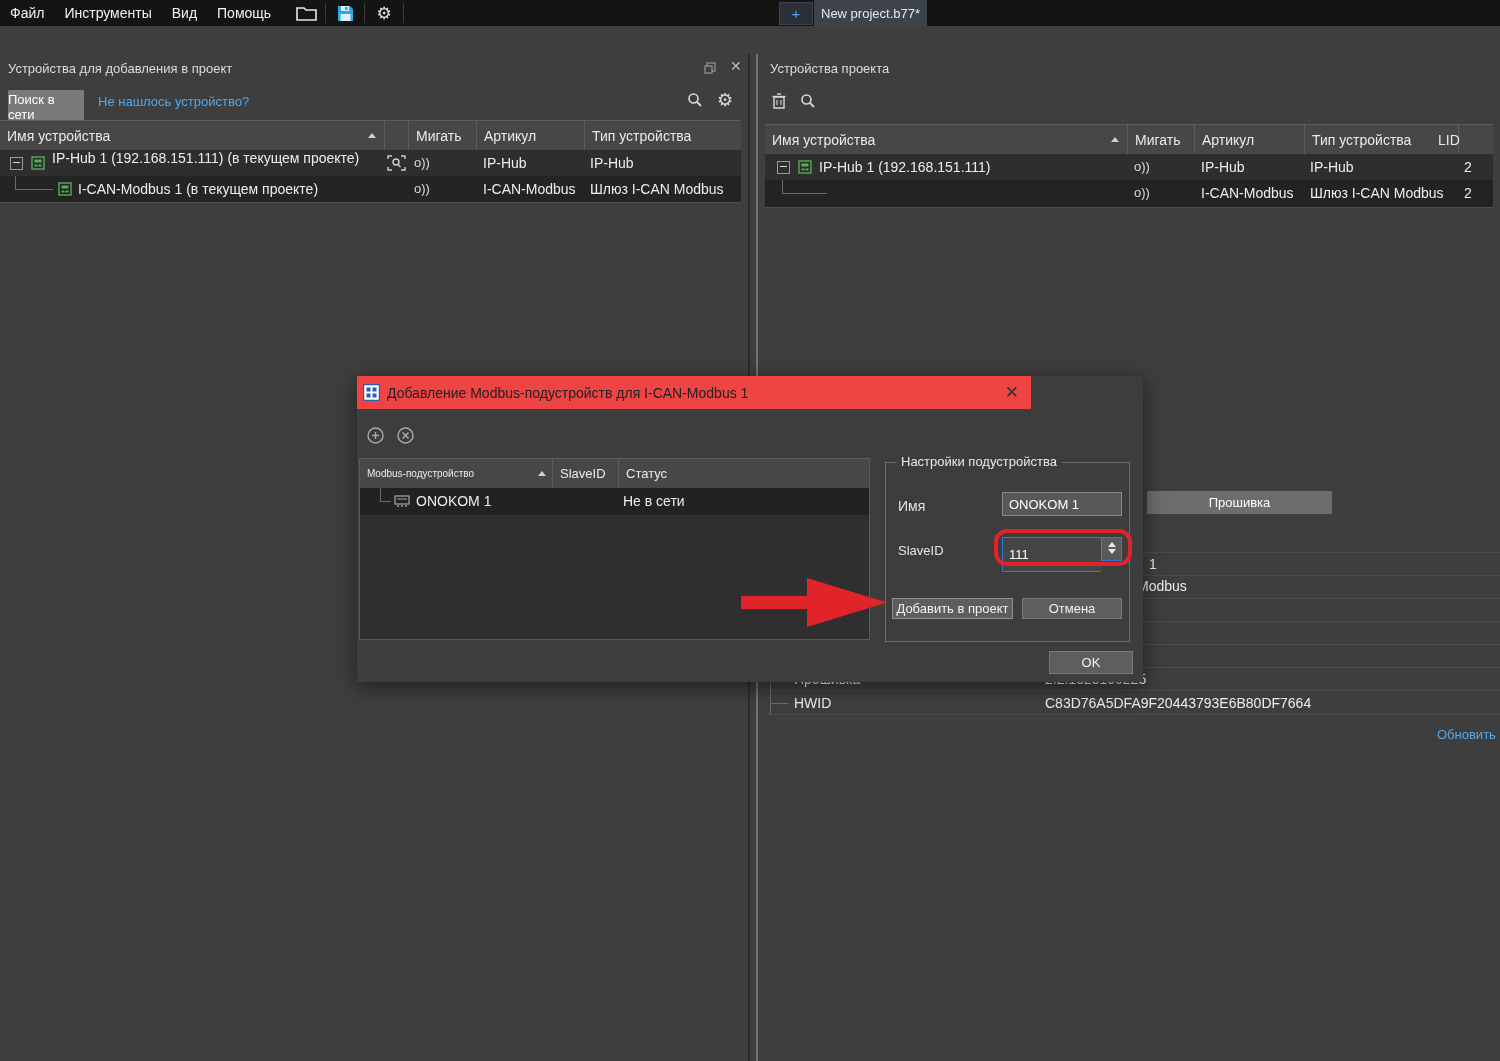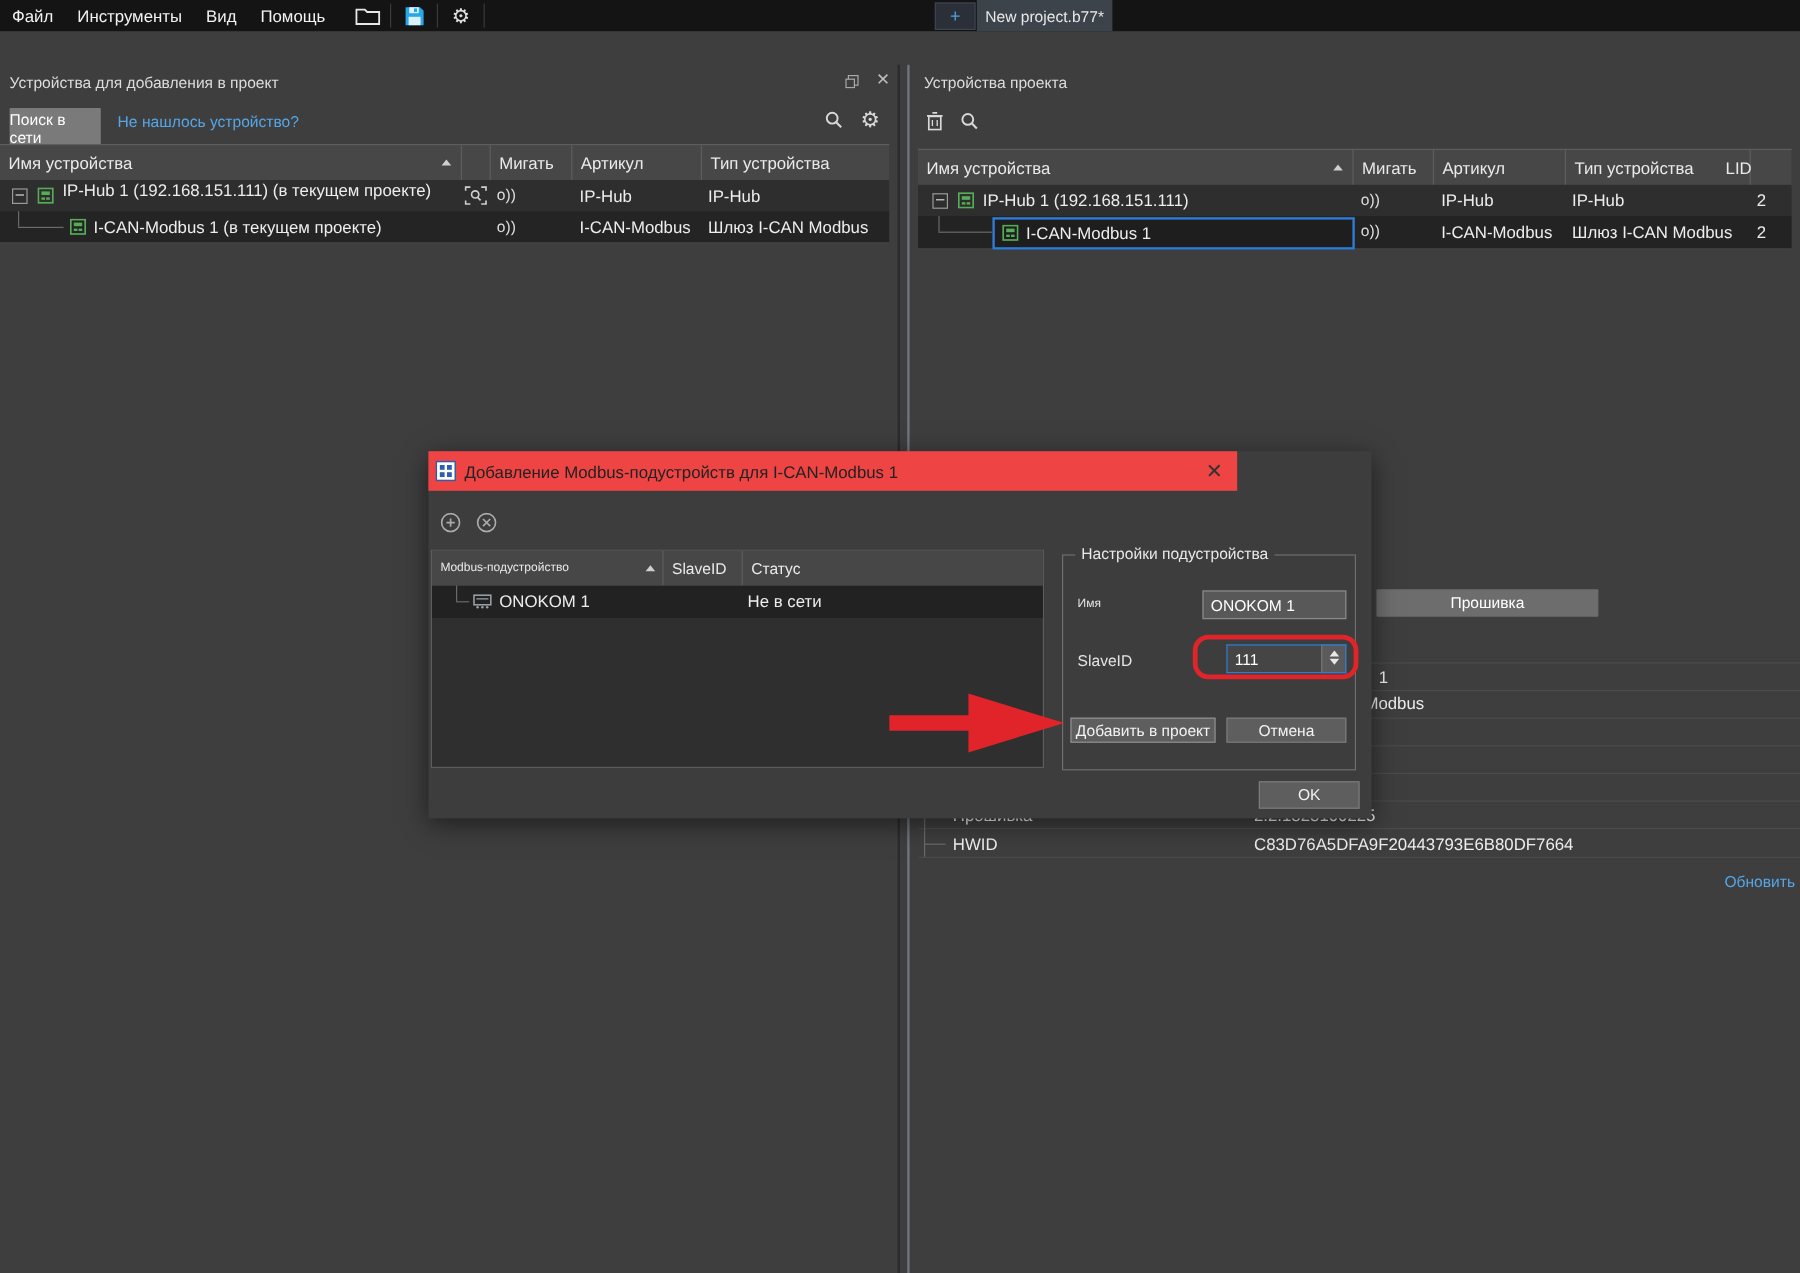--- a/index.html
+++ b/index.html
@@ -228,31 +228,20 @@
       <div class="abs row-text" style="left:54px;top:5px;">IP-Hub 1 (192.168.151.111)</div>
       <div class="abs blink" style="left:369px;top:5px;">o))</div>
       <div class="abs row-text" style="left:436px;top:5px;">IP-Hub</div>
       <div class="abs row-text" style="left:545px;top:5px;">IP-Hub</div>
       <div class="abs row-text" style="left:699px;top:5px;">2</div>
     </div>
 
     <div class="abs" style="left:3px;top:126px;width:728px;height:27px;background:#232323;border-bottom:1px solid #4e4e4e;">
       <div class="abs treeline" style="left:17px;top:0;width:1px;height:13px;"></div>
       <div class="abs treeline" style="left:17px;top:13px;width:45px;height:1px;"></div>
-      <div class="abs" style="left:62px;top:1px;width:298px;height:23px;border:2px solid #2e7cd6;background:#1e1e1e;">
-        <div class="abs" style="left:6px;top:4px;">
-          <svg width="14" height="14" viewBox="0 0 14 14">
-              <rect x="1" y="1" width="12" height="12" fill="none" stroke="#56ac57" stroke-width="1.4"></rect>
-              <rect x="3.5" y="3.5" width="7" height="3" fill="#56ac57"></rect>
-              <rect x="3.5" y="8.5" width="3" height="2" fill="#56ac57"></rect>
-              <rect x="7.5" y="8.5" width="3" height="2" fill="#56ac57"></rect>
-            </svg>
-        </div>
-        <div class="abs row-text" style="left:26px;top:3px;">I-CAN-Modbus 1</div>
-      </div>
       <div class="abs blink" style="left:369px;top:5px;">o))</div>
       <div class="abs row-text" style="left:436px;top:5px;">I-CAN-Modbus</div>
       <div class="abs row-text" style="left:545px;top:5px;">Шлюз I-CAN Modbus</div>
       <div class="abs row-text" style="left:699px;top:5px;">2</div>
     </div>
 
     <div class="abs gbtn" style="left:385px;top:437px;width:185px;height:23px;background:#6d6d6d;">Прошивка</div>
 
     <div class="abs" style="left:4px;top:498px;width:734px;height:0;border-top:1px solid #4b4b4b;"></div>
     <div class="abs" style="left:4px;top:521px;width:734px;height:0;border-top:1px solid #4b4b4b;"></div>
@@ -332,24 +321,24 @@
               <circle cx="12" cy="11" r="1" fill="#9aa0a8"></circle>
             </svg>
         </div>
         <div class="abs row-text" style="left:56px;top:5px;">ONOKOM 1</div>
         <div class="abs row-text" style="left:263px;top:5px;">Не в сети</div>
       </div>
     </div>
 
     <div class="abs gb" style="left:528px;top:86px;width:243px;height:178px;">
       <div class="abs" style="left:10px;top:-9px;background:#3d3d3d;padding:0 5px;font-size:13px;color:#e8e8e8;">Настройки подустройства</div>
-      <div class="abs" style="left:12px;top:35px;font-size:10px;color:#e4e4e4;">Имя</div>
+      <div class="abs" style="left:12px;top:35px;font-size:14px;color:#e4e4e4;">Имя</div>
       <input class="abs field" style="left: 116px; top: 29px; width: 120px; height: 24px;" value="ONOKOM 1">
       <div class="abs" style="left:12px;top:80px;font-size:13px;color:#e4e4e4;">SlaveID</div>
-      <input class="abs field" style="left: 116px; top: 74px; width: 99px; height: 24px; background: rgb(69, 69, 69); border-top: 1px solid rgb(46, 124, 214); border-bottom: 1px solid rgb(46, 124, 214); border-left: 1px solid rgb(46, 124, 214); border-image: initial; border-right: none; margin-left: 20px;" value="111">
+      <input class="abs field" style="left: 116px; top: 74px; width: 99px; height: 35px; background: rgb(69, 69, 69); border-top: 1px solid rgb(46, 124, 214); border-bottom: 1px solid rgb(46, 124, 214); border-left: 1px solid rgb(46, 124, 214); border-image: initial; border-right: none;" value="111">
       <div class="abs" style="left:215px;top:74px;width:21px;height:24px;background:#5a5a5a;border:1px solid #2e7cd6;border-left:1px solid #777;box-sizing:border-box;">
         <div style="width:0;height:0;margin:4px auto 2px;border-left:4px solid transparent;border-right:4px solid transparent;border-bottom:5px solid #e8e8e8;"></div>
         <div style="width:0;height:0;margin:0 auto;border-left:4px solid transparent;border-right:4px solid transparent;border-top:5px solid #e8e8e8;"></div>
       </div>
       <div class="abs dbtn" style="left:6px;top:135px;width:121px;height:21px;">Добавить в проект</div>
       <div class="abs dbtn" style="left:136px;top:135px;width:100px;height:21px;border-color:#7a7a7a;">Отмена</div>
     </div>
 
     <div class="abs dbtn" style="left:692px;top:275px;width:84px;height:23px;border-color:#7a7a7a;">OK</div>
   </div>

